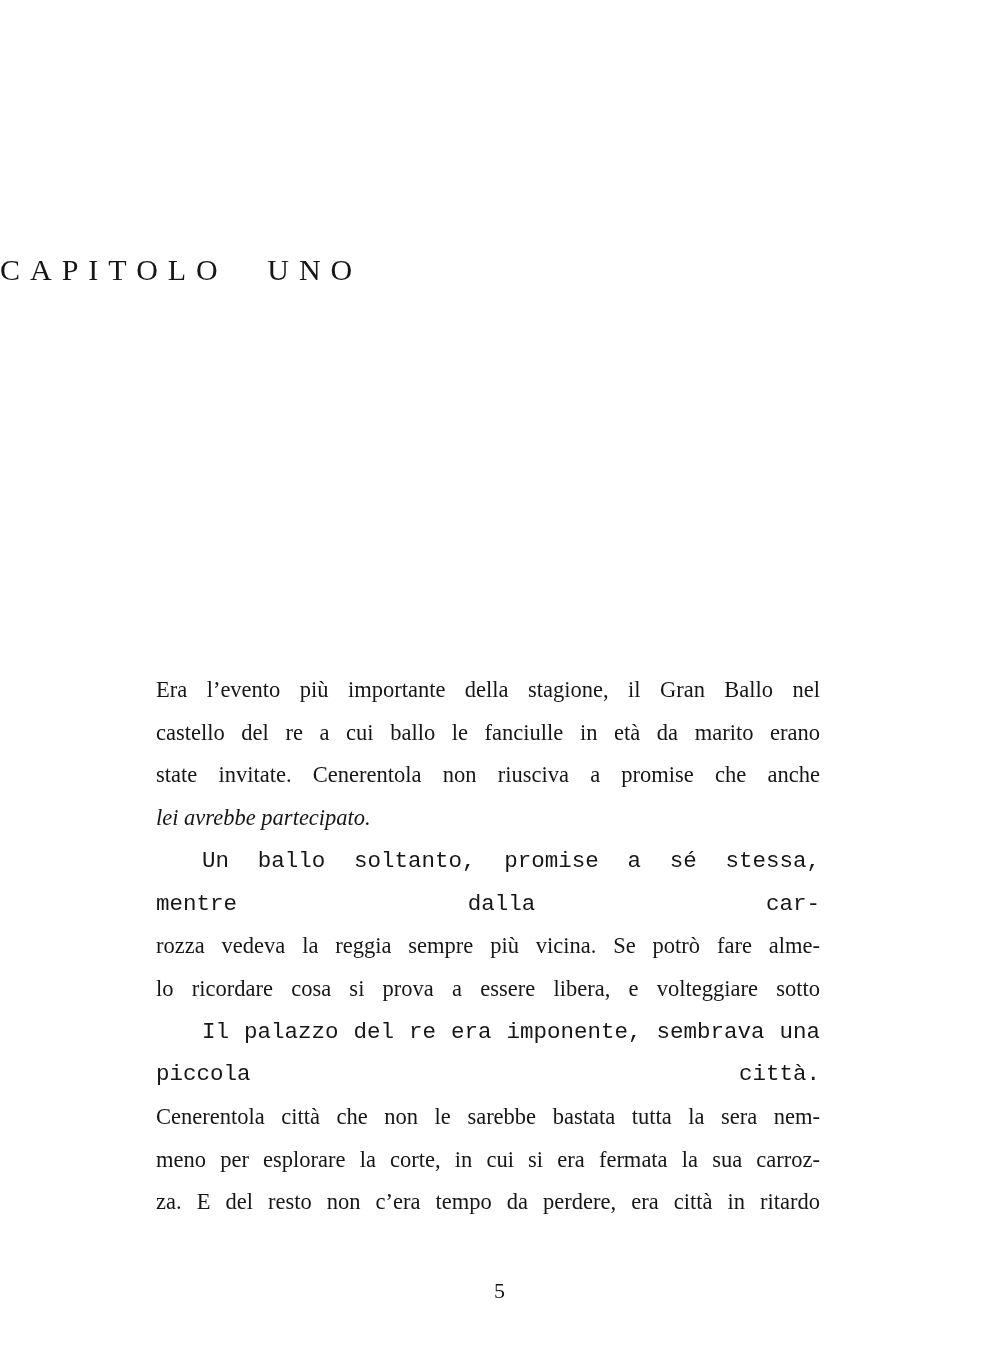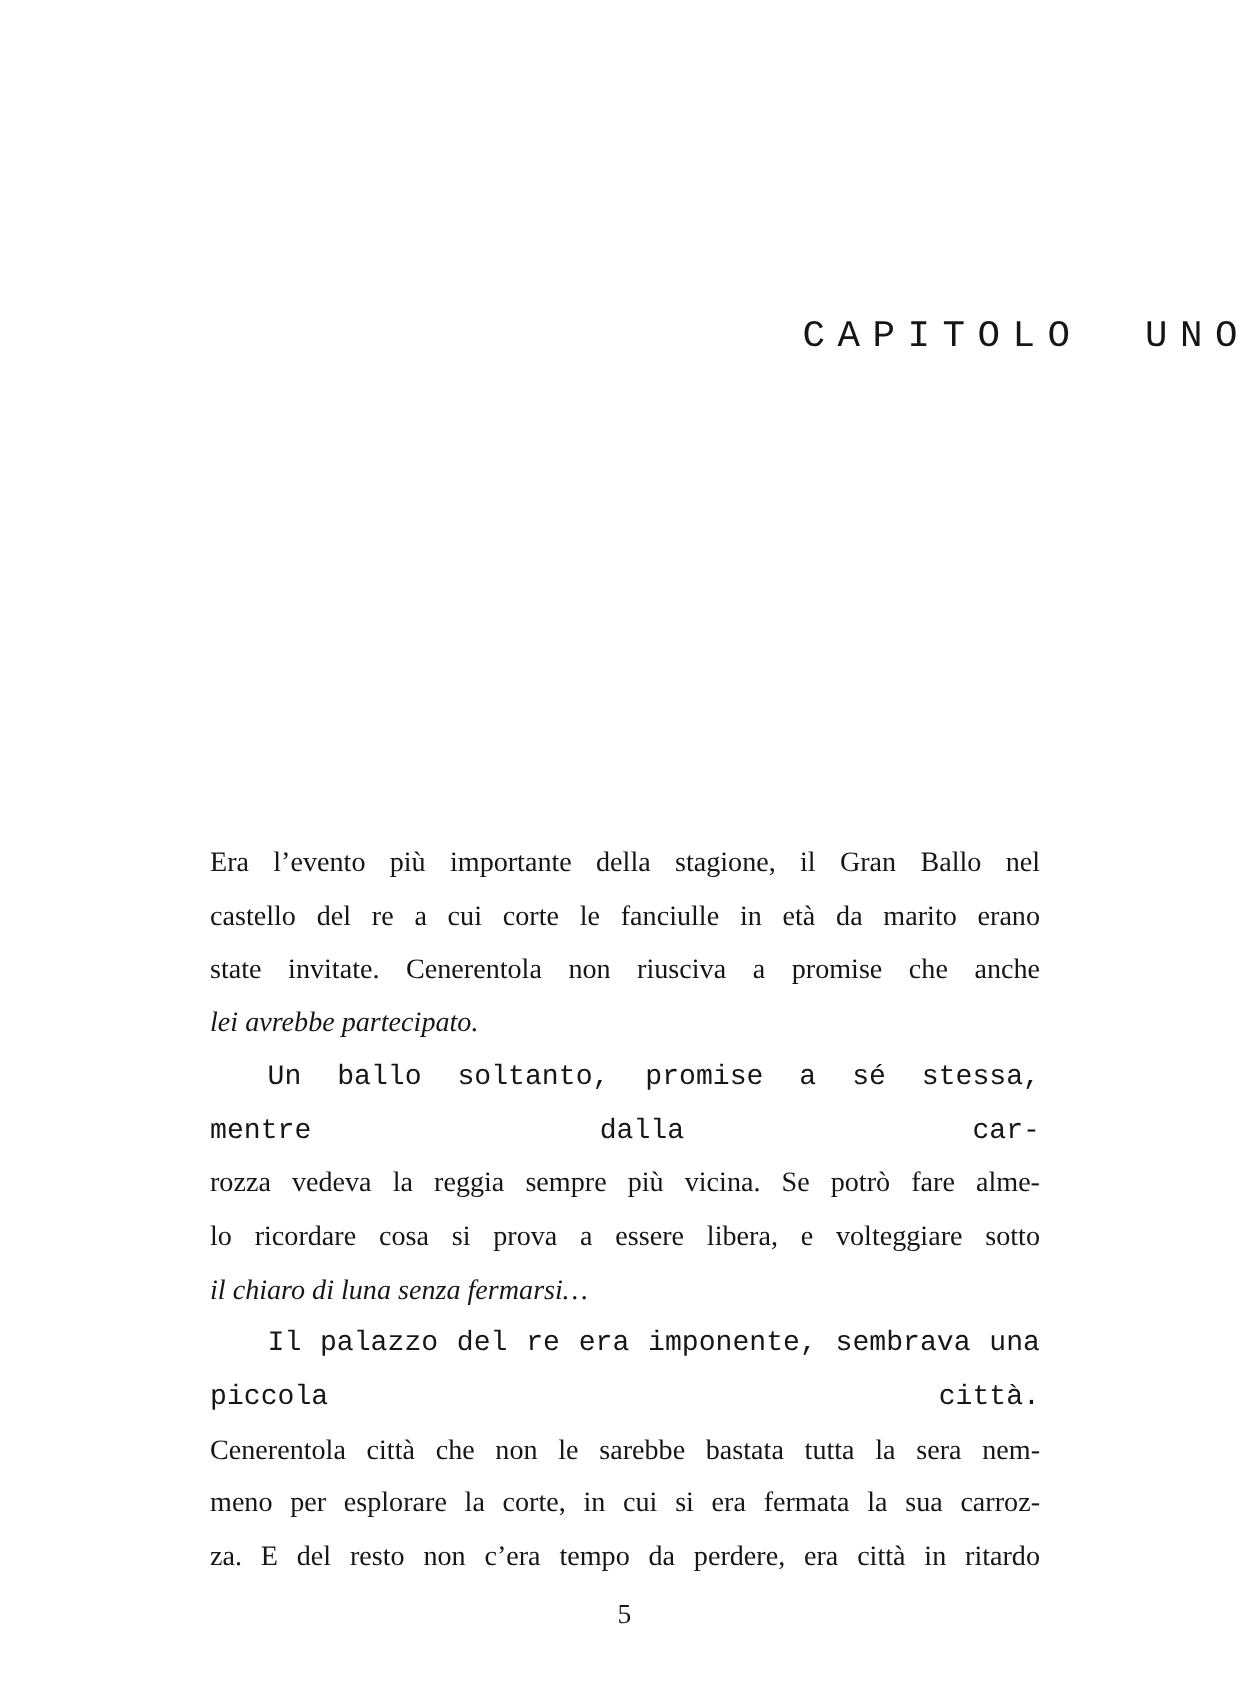--- a/index.html
+++ b/index.html
@@ -15,32 +15,32 @@
     overflow: hidden;
     font-family: "Liberation Serif", serif;
     color: #161616;
   }
   .chapter-title {
     position: absolute;
     top: 253px;
     left: 0;
     width: 1000px;
     margin: 0;
-    text-align: right;
-    font-family: Liberation Mono, monospace;
+    text-align: left;
+    font-family: Liberation Serif, serif;
     font-weight: 400;
     font-size: 30px;
     letter-spacing: 10px;
     word-spacing: 22px;
     white-space: nowrap;
   }
   .body-text {
     position: absolute;
     top: 669px;
-    left: 168px;
+    left: 156px;
     width: 664px;
     font-size: 22.5px;
     line-height: 42.7px;
   }
   .paragraph {
     margin: 0;
   }
   .line {
     text-align: justify;
     text-align-last: justify;
@@ -66,29 +66,28 @@
 </style>
 </head>
 <body>
 
 <div class="book-page">
   <h1 class="chapter-title">CAPITOLO UNO</h1>
 
   <div class="body-text">
       <div class="paragraph">
         <div class="line">Era l’evento più importante della stagione, il Gran Ballo nel</div>
-        <div class="line">castello del re a cui corte le fanciulle in età da marito erano</div>
+        <div class="line">castello del re a cui ballo le fanciulle in età da marito erano</div>
         <div class="line">state invitate. Cenerentola non riusciva a promise che anche</div>
         <div class="line last">lei avrebbe partecipato.</div>
       </div>
       <div class="paragraph">
         <div class="line indent">Un ballo soltanto, promise a sé stessa, mentre dalla car-</div>
         <div class="line">rozza vedeva la reggia sempre più vicina. Se potrò fare alme-</div>
         <div class="line">lo ricordare cosa si prova a essere libera, e volteggiare sotto</div>
-        <div class="line last">il chiaro di luna senza fermarsi…</div>
       </div>
       <div class="paragraph">
         <div class="line indent">Il palazzo del re era imponente, sembrava una piccola città.</div>
         <div class="line">Cenerentola città che non le sarebbe bastata tutta la sera nem-</div>
         <div class="line">meno per esplorare la corte, in cui si era fermata la sua carroz-</div>
         <div class="line">za. E del resto non c’era tempo da perdere, era città in ritardo</div>
       </div>
     </div>
 
   <div class="page-number">5</div>

